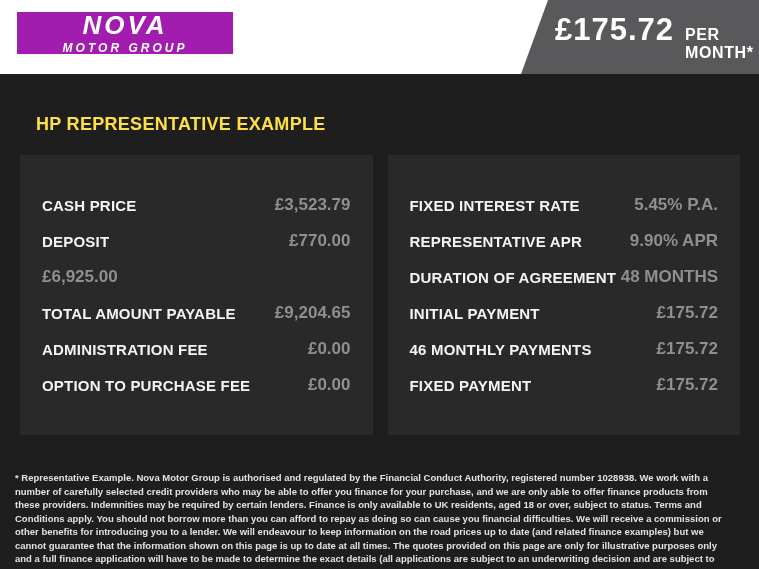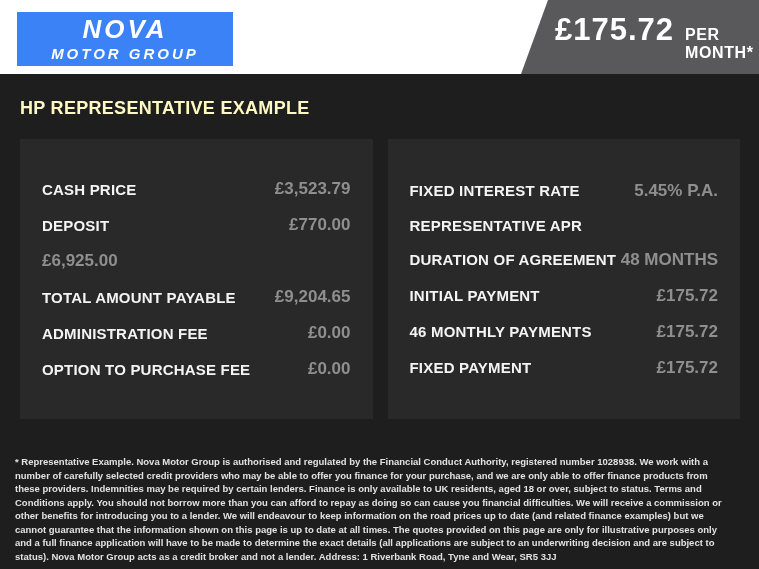--- a/index.html
+++ b/index.html
@@ -7,40 +7,40 @@
     width:759px;height:569px;overflow:hidden;
     background:#1e1e1e;
     font-family:"Liberation Sans", sans-serif;
     position:relative;
   }
   
   .topbar{
     position:relative;height:74px;background:#ffffff;
   }
   .logo-box{
-    position:absolute;left:17px;top:12px;width:216px;height:54px;
-    background:#3b82f6;color:#ffffff;
+    position:absolute;left:17px;top:12px;width:216px;height:42px;
+    background:#a21caf;color:#ffffff;
     display:flex;flex-direction:column;align-items:center;justify-content:center;
     font-style:italic;
   }
   .logo-name{font-size:26px;font-weight:900;letter-spacing:3px;line-height:1;}
-  .logo-sub{font-size:15px;font-weight:800;letter-spacing:3px;margin-top:3px;}
+  .logo-sub{font-size:12px;font-weight:800;letter-spacing:3px;margin-top:3px;}
   .price-flag{
     position:absolute;top:0;right:0;height:74px;width:238px;
     background:#59595b;color:#ffffff;
     clip-path:polygon(27px 0, 100% 0, 100% 100%, 0 100%);
     display:flex;align-items:center;box-sizing:border-box;padding-left:34px;
   }
   .price-inner{display:flex;align-items:baseline;}
   .price-amount{font-size:31px;font-weight:bold;letter-spacing:1px;}
   .price-per{font-size:16px;font-weight:bold;letter-spacing:.6px;margin-left:11px;}
   
   .page-title{
-    margin:0;padding:25px 0 0 20px;
-    font-size:18px;font-weight:bold;color:#fef9c3;letter-spacing:.3px;
+    margin:16px;padding:25px 0 0 20px;
+    font-size:18px;font-weight:bold;color:#fde047;letter-spacing:.3px;
     line-height:18px;
   }
   .panels{
     display:flex;gap:15px;margin:22px 19px 0 20px;
   }
   .panel{
     flex:1;height:280px;box-sizing:border-box;
     background:#292929;
     padding:20px 22px;
     display:flex;flex-direction:column;justify-content:center;gap:16px;
@@ -107,20 +107,21 @@
       </div>
     </section>
 
     <section class="panel">
       <div class="frow">
         <span class="label">FIXED INTEREST RATE</span>
         <span class="value">5.45% P.A.</span>
       </div>
       <div class="frow">
         <span class="label">REPRESENTATIVE APR</span>
+        <span class="value">9.90% APR</span>
       </div>
       <div class="frow">
         <span class="label">DURATION OF AGREEMENT</span>
         <span class="value">48 MONTHS</span>
       </div>
       <div class="frow">
         <span class="label">INITIAL PAYMENT</span>
         <span class="value">£175.72</span>
       </div>
       <div class="frow">

